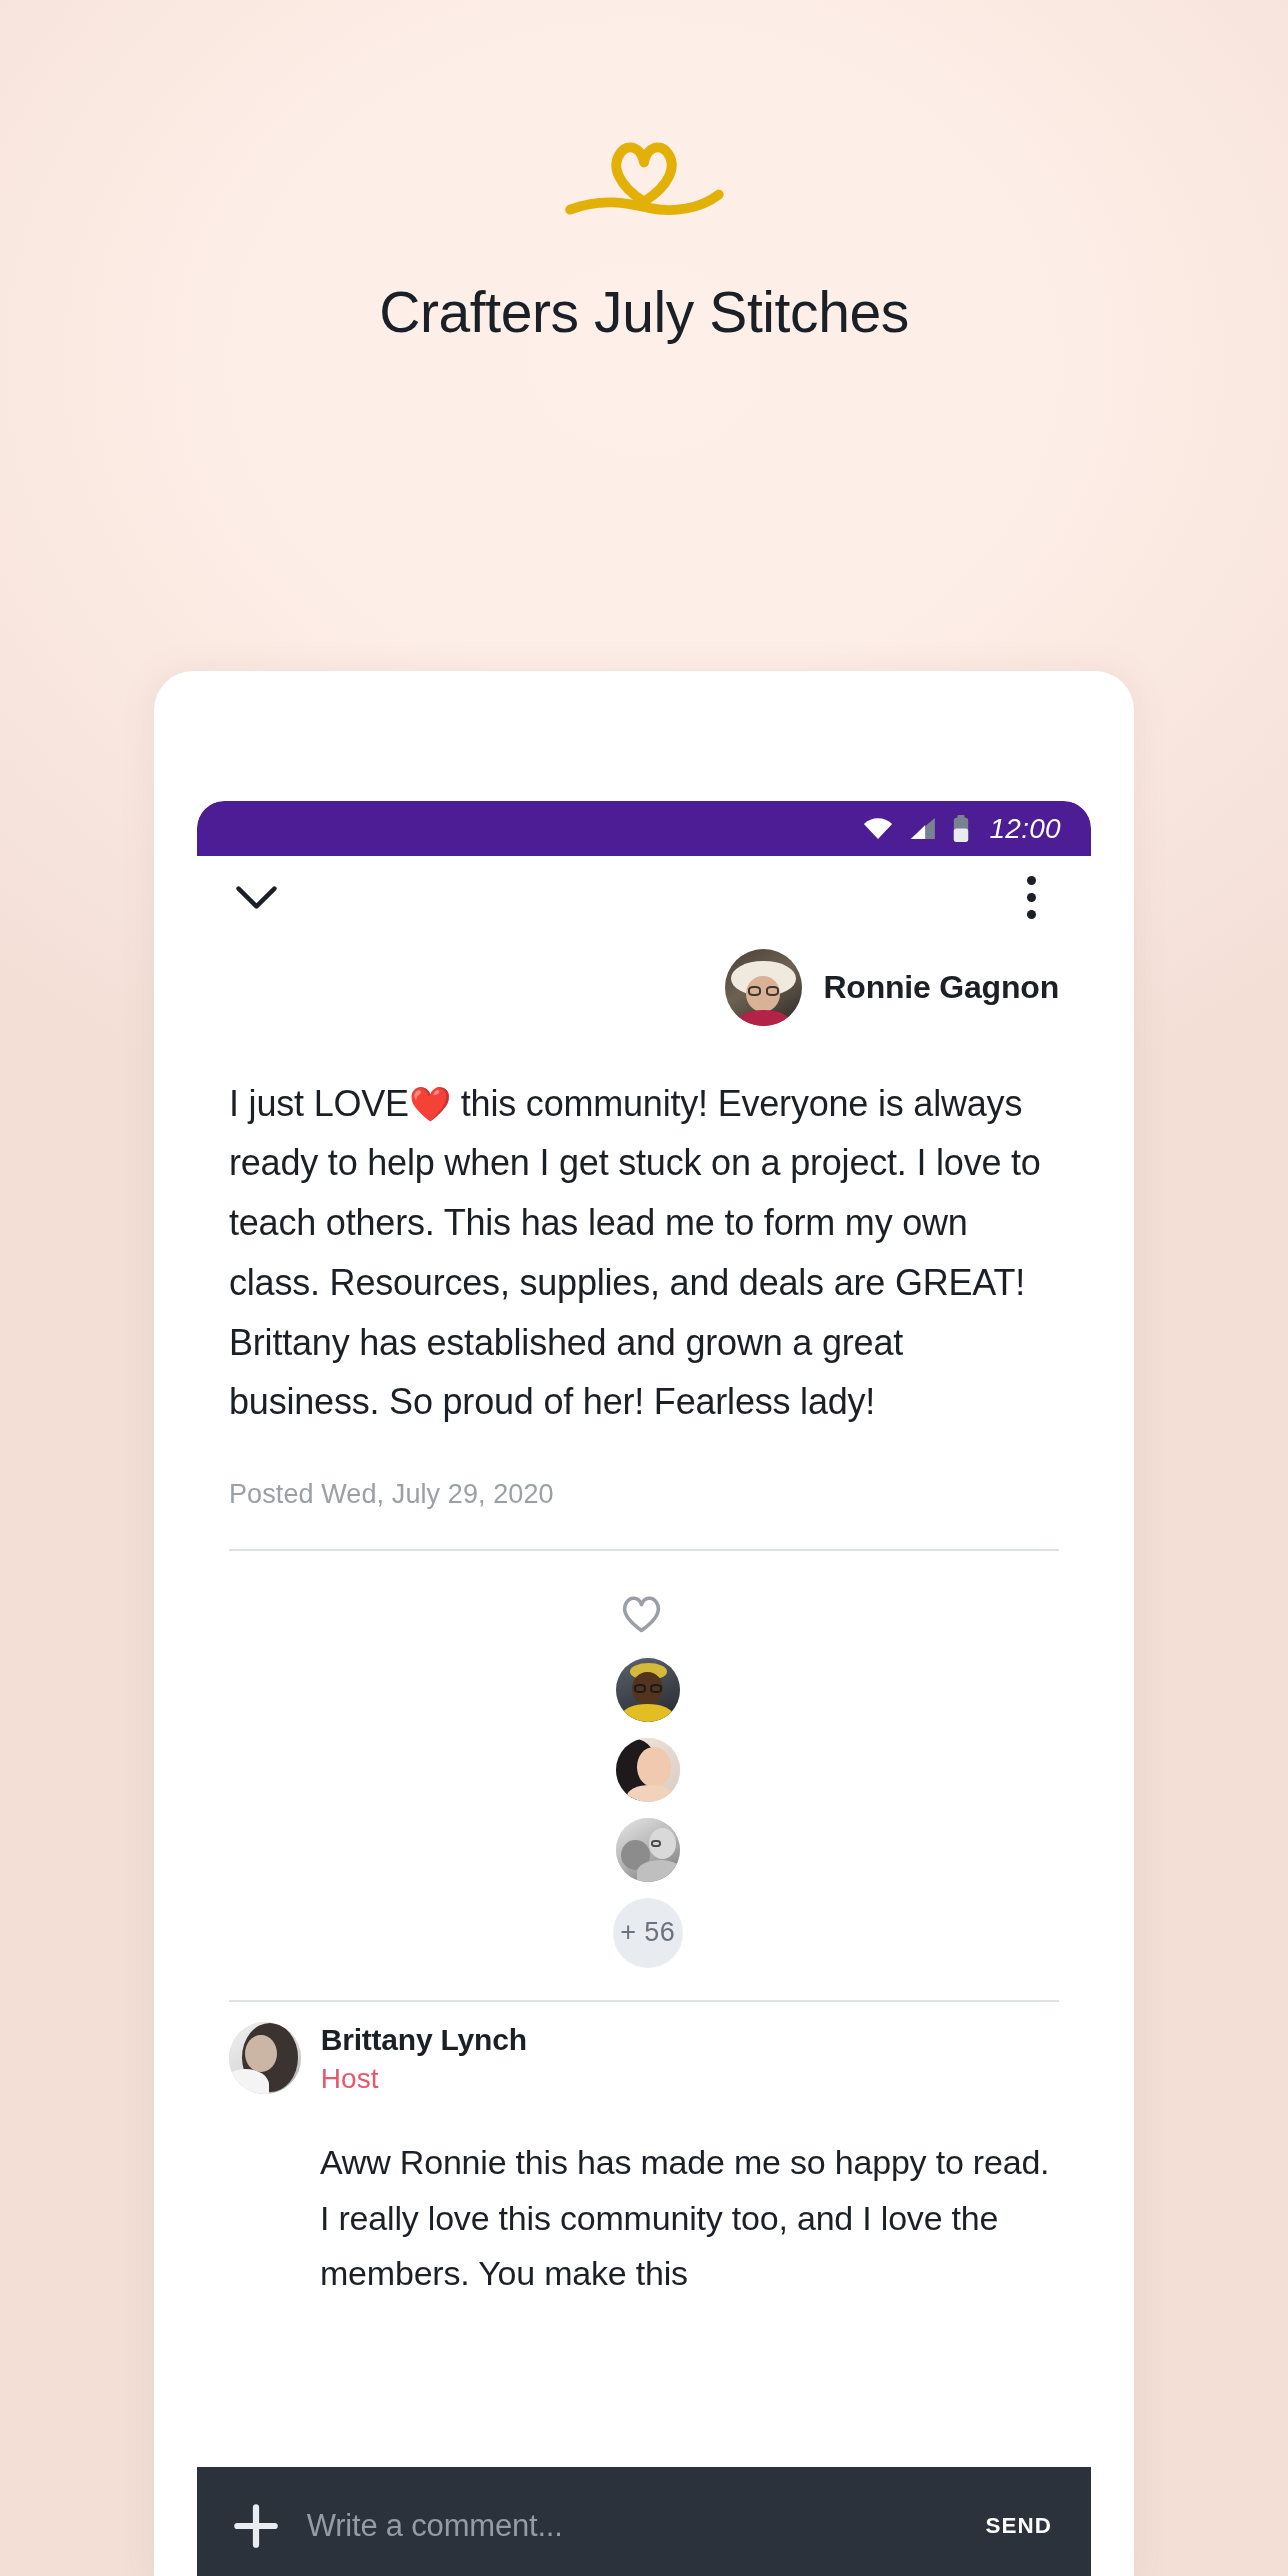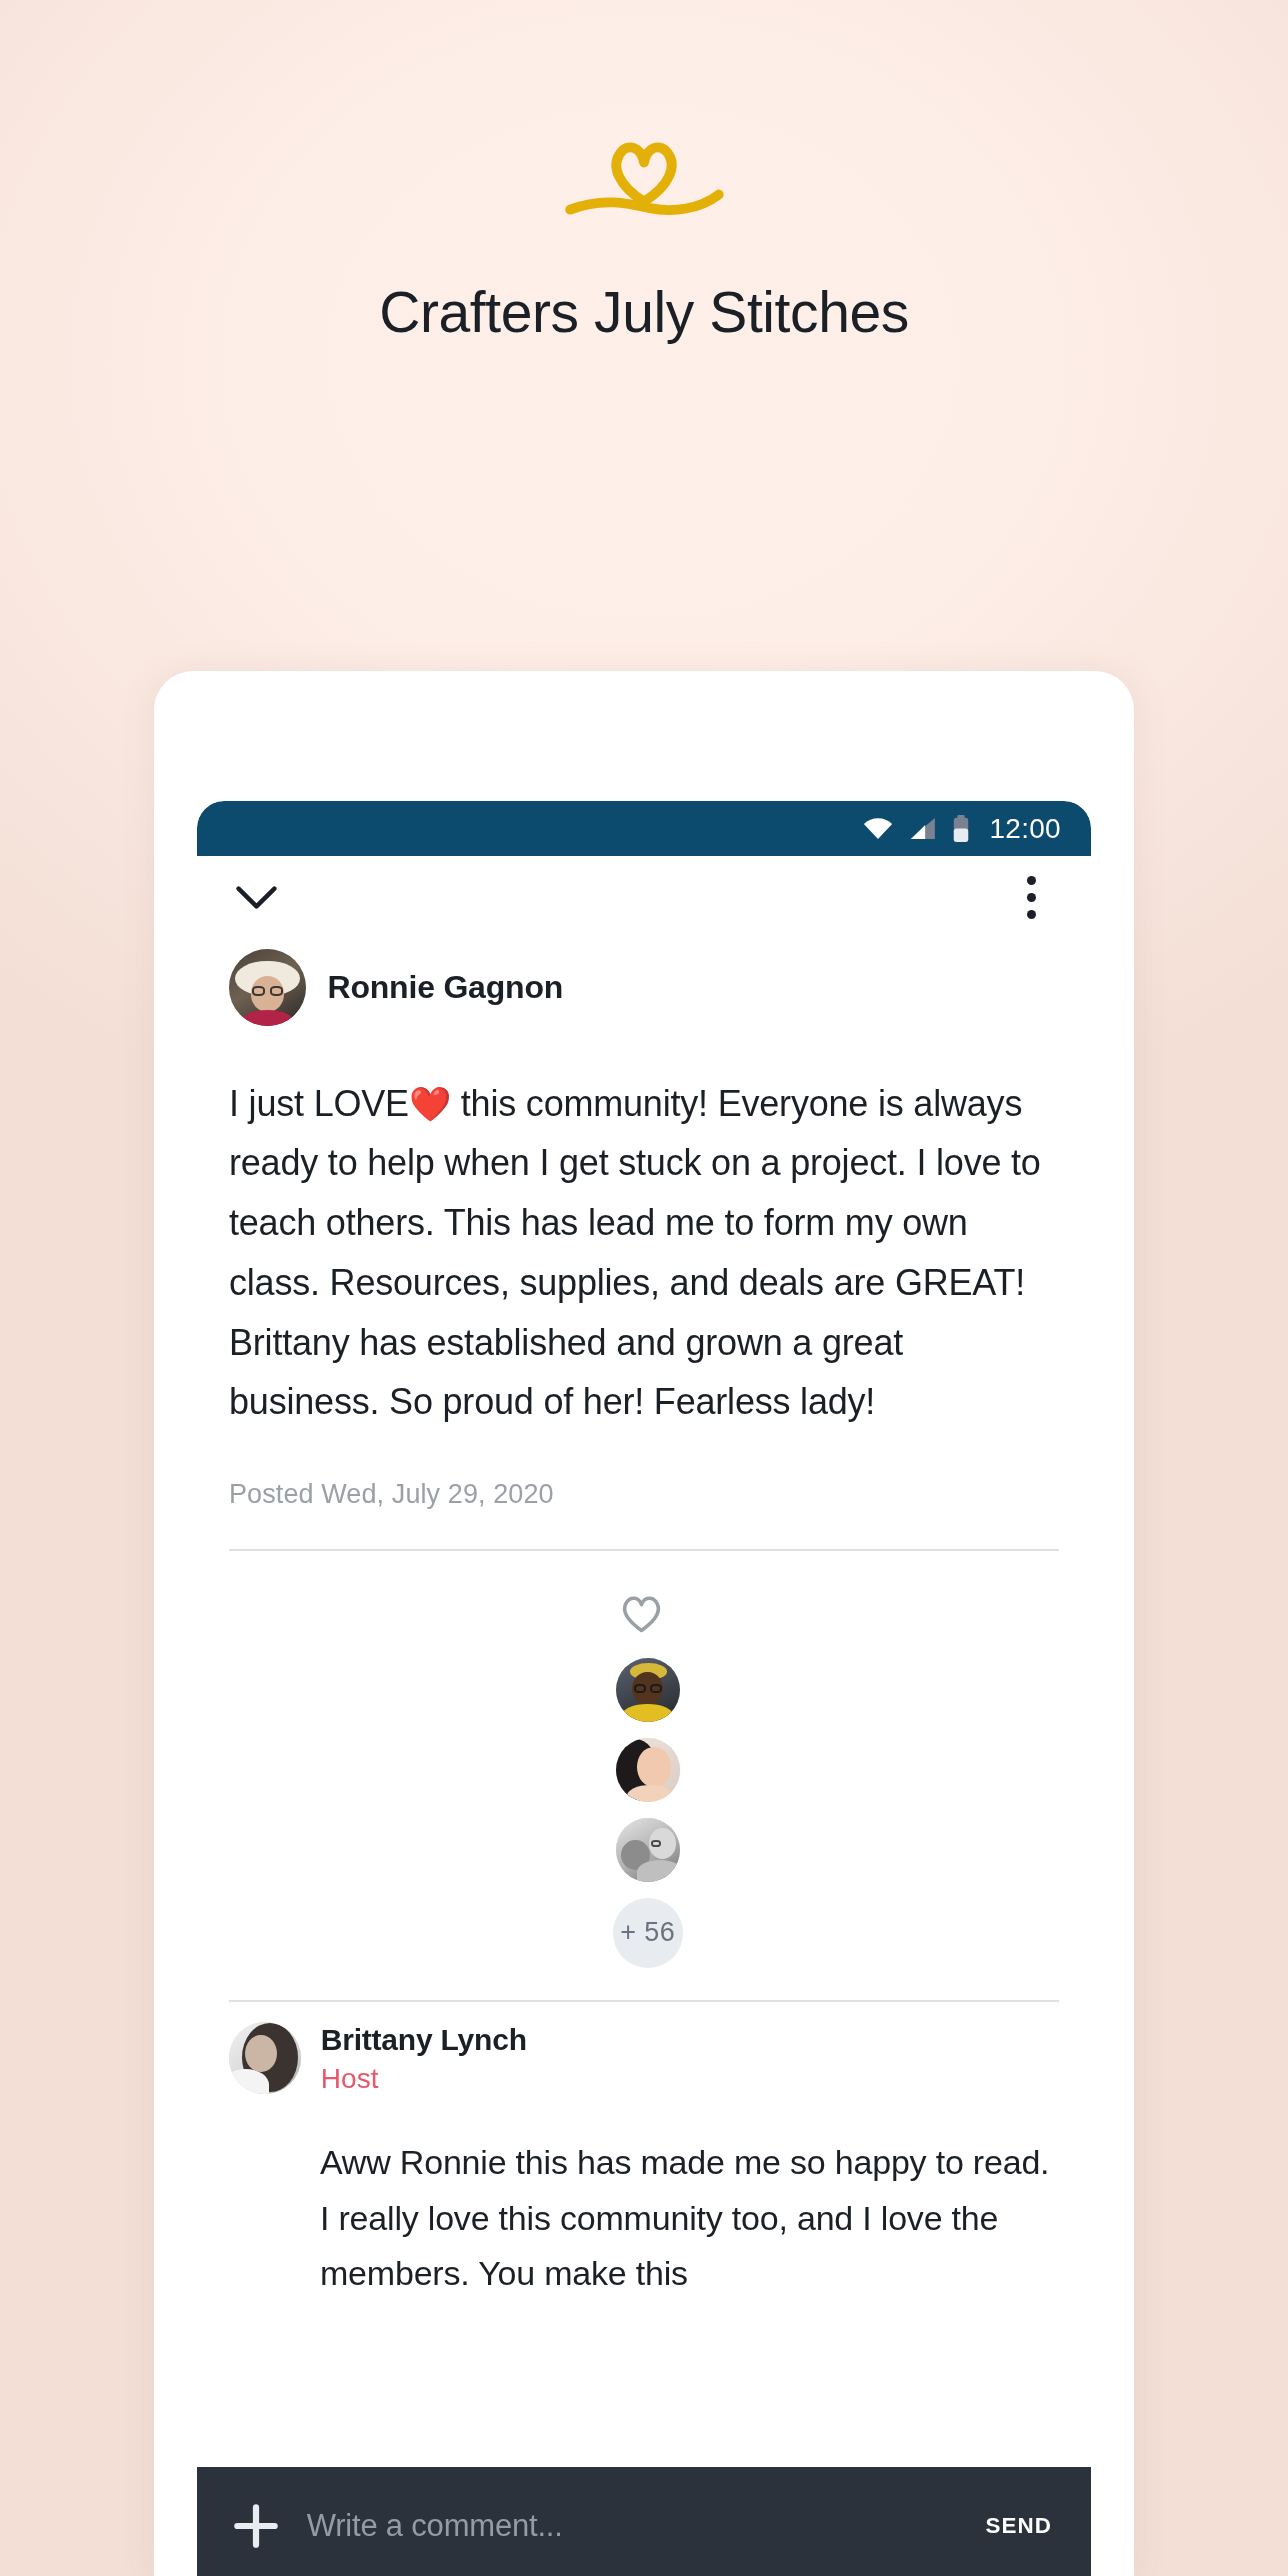--- a/index.html
+++ b/index.html
@@ -63,28 +63,29 @@
     height:1775px;
     background:#FFFFFF;
     border-top-left-radius:27px;
     border-top-right-radius:27px;
     overflow:hidden;
   }
 
   
   .status-bar {
     height:55px;
-    background:#0c4a6e;
+    background:#4c1d95;
     border-top-left-radius:27px;
     border-top-right-radius:27px;
     display:flex;
     align-items:center;
     justify-content:flex-end;
     padding-right:30px;
     gap:16px;
+    font-style:italic;
   }
   .status-bar .sicon { display:flex; align-items:center; }
   .status-time {
     color:#FFFFFF;
     font-size:28px;
     font-weight:400;
     letter-spacing:0.3px;
     margin-left:3.6px;
   }
 
@@ -97,21 +98,21 @@
     padding:0 38px 0 32px;
     background:#fff;
   }
   .nav-chev { width:54px; height:54px; display:flex; align-items:center; justify-content:center; cursor:pointer; }
   .nav-dots { width:43px; height:57px; display:flex; flex-direction:column; align-items:center; justify-content:center; gap:8px; cursor:pointer; }
   .nav-dots i { width:9px; height:9px; border-radius:50%; background:#1B2027; display:block; }
 
   
   .post { padding:0 32px; background:#fff; }
 
-  .author-row { display:flex; align-items:center; gap:21.5px; padding-top:10.7px; }
+  .author-row { display:flex; align-items:center; gap:21.5px; padding-top:10.7px;justify-content:flex-end; }
 
   .avatar {
     border-radius:50%;
     overflow:hidden;
     flex:none;
     background:#ddd;
     position:relative;
   }
   .avatar.big { width:77px; height:77px; }
   .avatar.cmt { width:72px; height:72px; }

